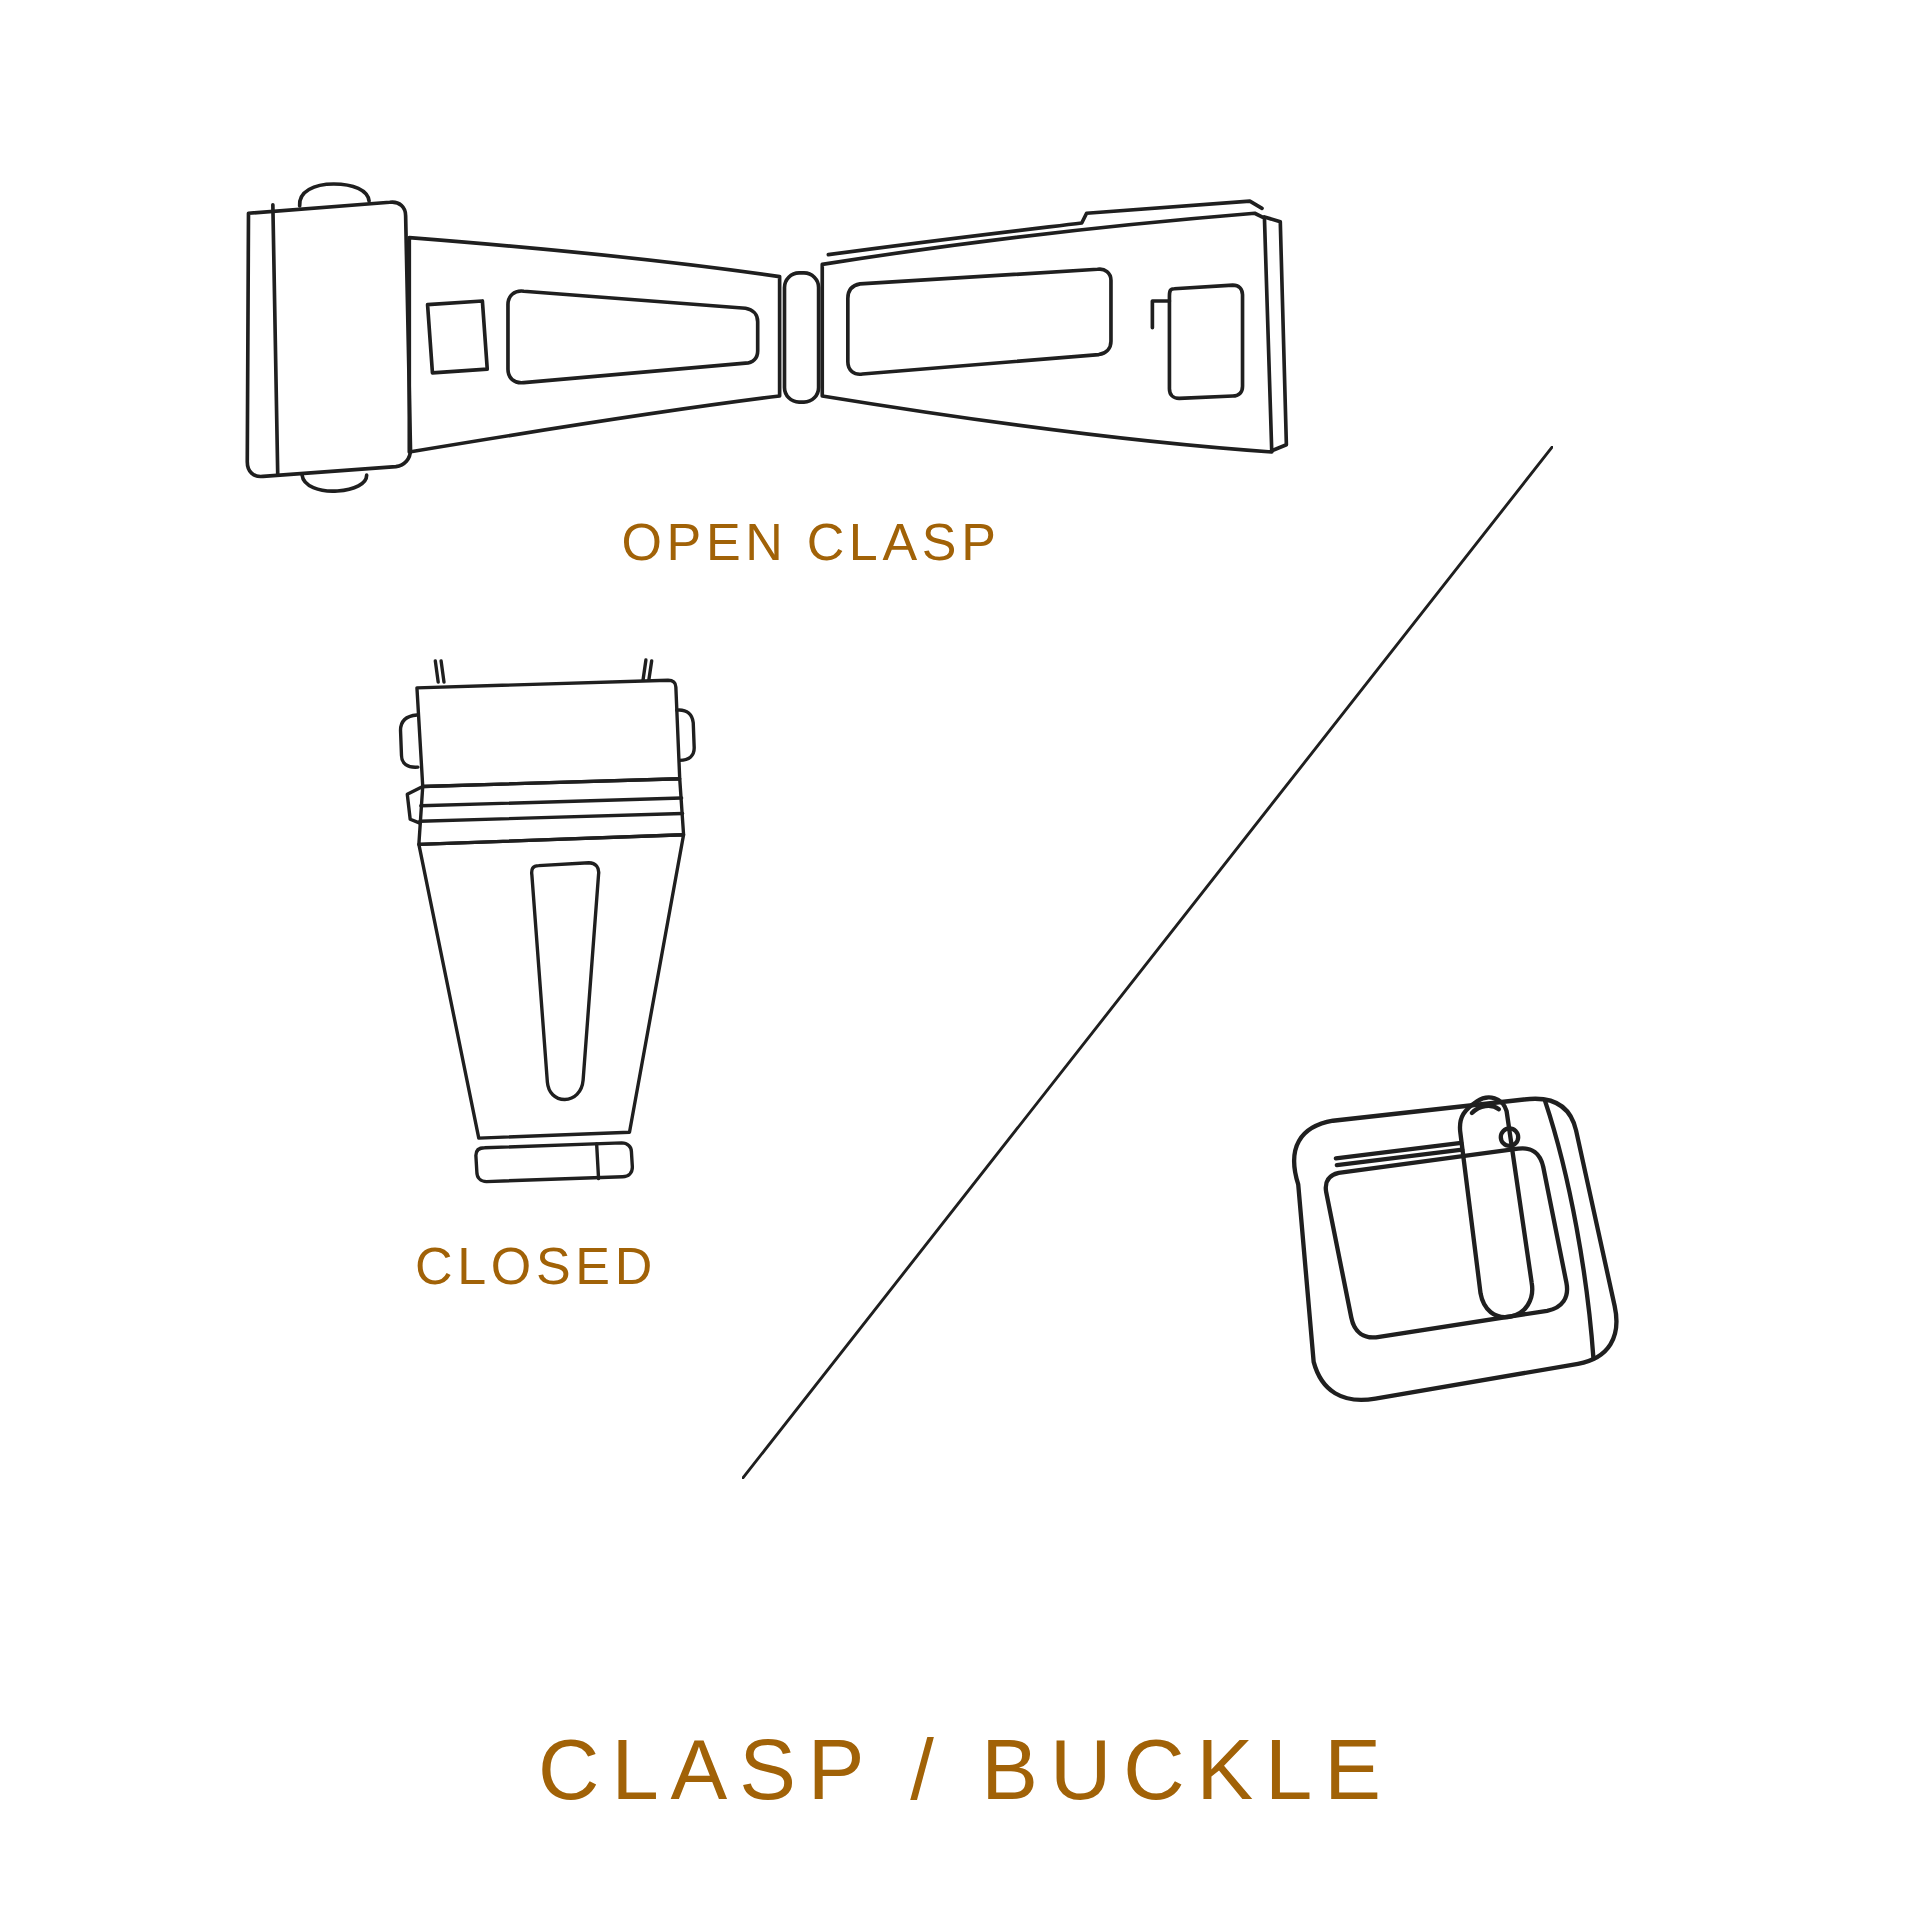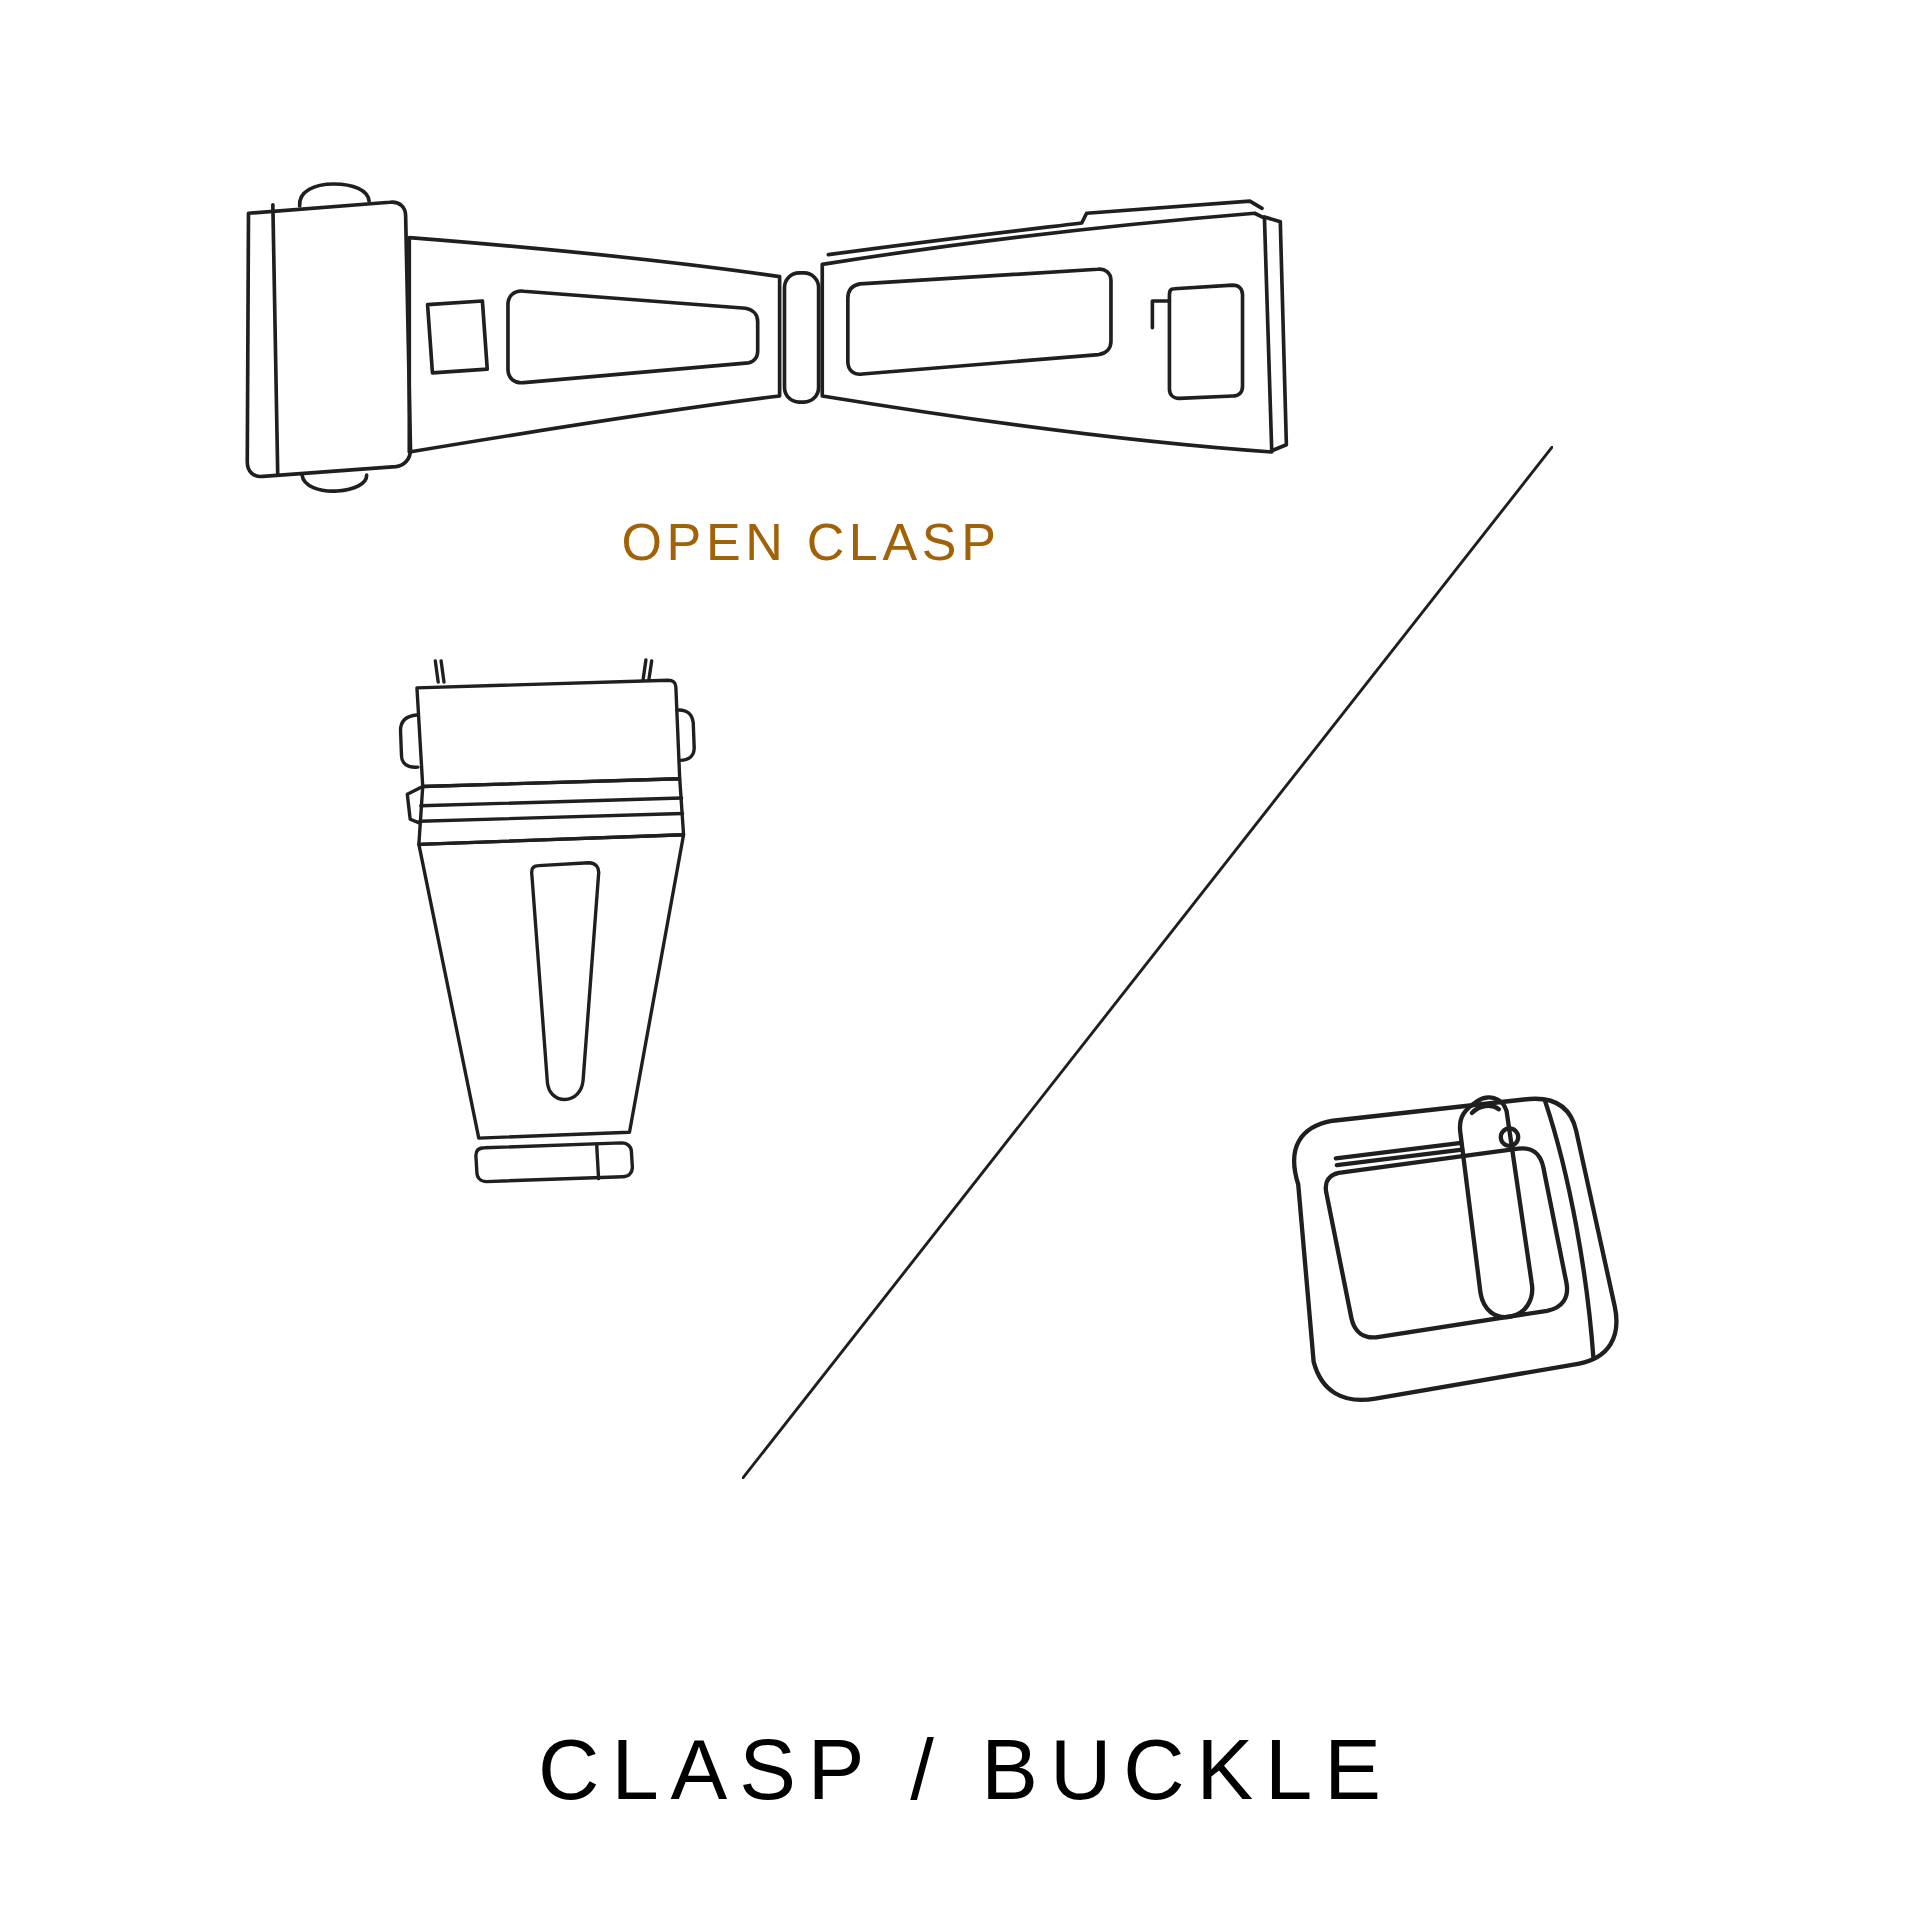--- a/index.html
+++ b/index.html
@@ -39,21 +39,21 @@
   }
   .page-title {
     position: absolute;
     left: 0;
     top: 1721px;
     width: 1931px;
     text-align: center;
     font-size: 85px;
     font-weight: 400;
     letter-spacing: 0.14em;
-    color: #000000;
+    color: #a16207;
     white-space: nowrap;
   }
 </style>
 </head>
 <body>
 
 <div id="canvas">
 
   <div class="illustration" style="left:229px; top:179px; width:1072px; height:317px;">
     <svg viewBox="0 0 880 260" width="1072" height="317" stroke-width="3">
@@ -96,20 +96,21 @@
       <path d="M 40,134 L 24,142 L 27,168 L 37,172"></path>
 
       <path d="M 36,194 L 310,184 L 254,492 L 98,498 Z"></path>
       <path d="M 160,216 L 212,213 C 219,213 223,218 222,225 L 206,438 C 205,450 197,458 187,458 C 177,458 170,451 169,440 L 153,226 C 152,219 154,216 160,216 Z"></path>
 
       <path d="M 104,508 L 246,503 C 252,503 256,507 256,512 L 257,528 C 257,534 253,538 247,538 L 106,543 C 100,543 96,539 96,533 L 95,516 C 95,510 99,508 104,508 Z"></path>
       <path d="M 220,504 L 222,540"></path>
     </svg>
   </div>
 
+  <div class="caption" style="left:343px; top:1236px; width:386px;">CLOSED</div>
 
   <div class="illustration" style="left:742px; top:446px; width:811px; height:1033px;">
     <svg viewBox="0 0 840 1070" width="811" height="1033" stroke-width="3">
       <line x1="840" y1="0" x2="0" y2="1070"></line>
     </svg>
   </div>
 
   <div class="illustration" style="left:1238px; top:1086px; width:406px; height:328px;">
     <svg viewBox="0 0 420 340" width="406" height="328" stroke-width="4.5">
 

